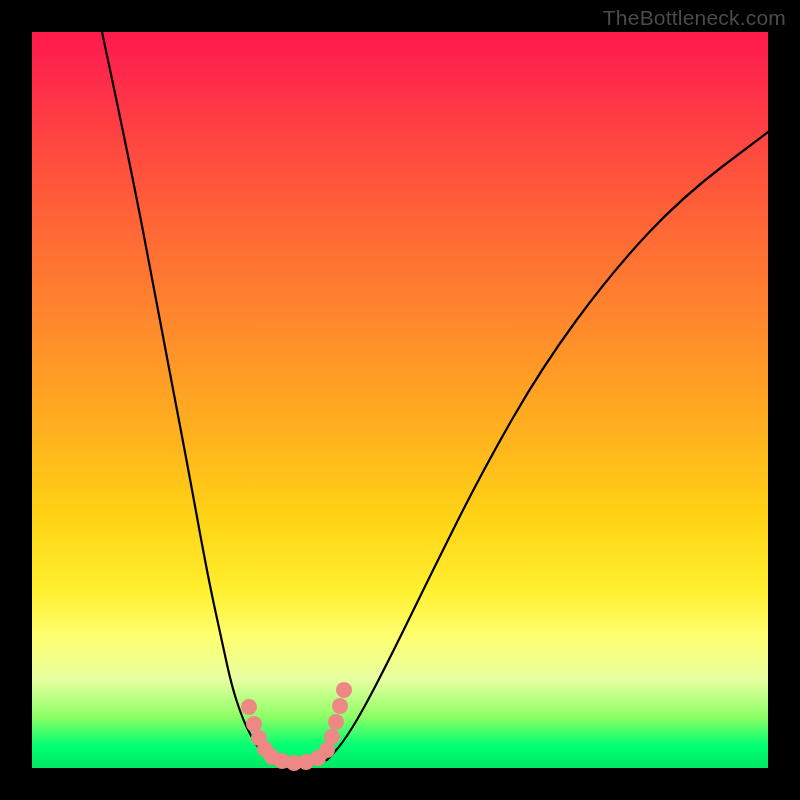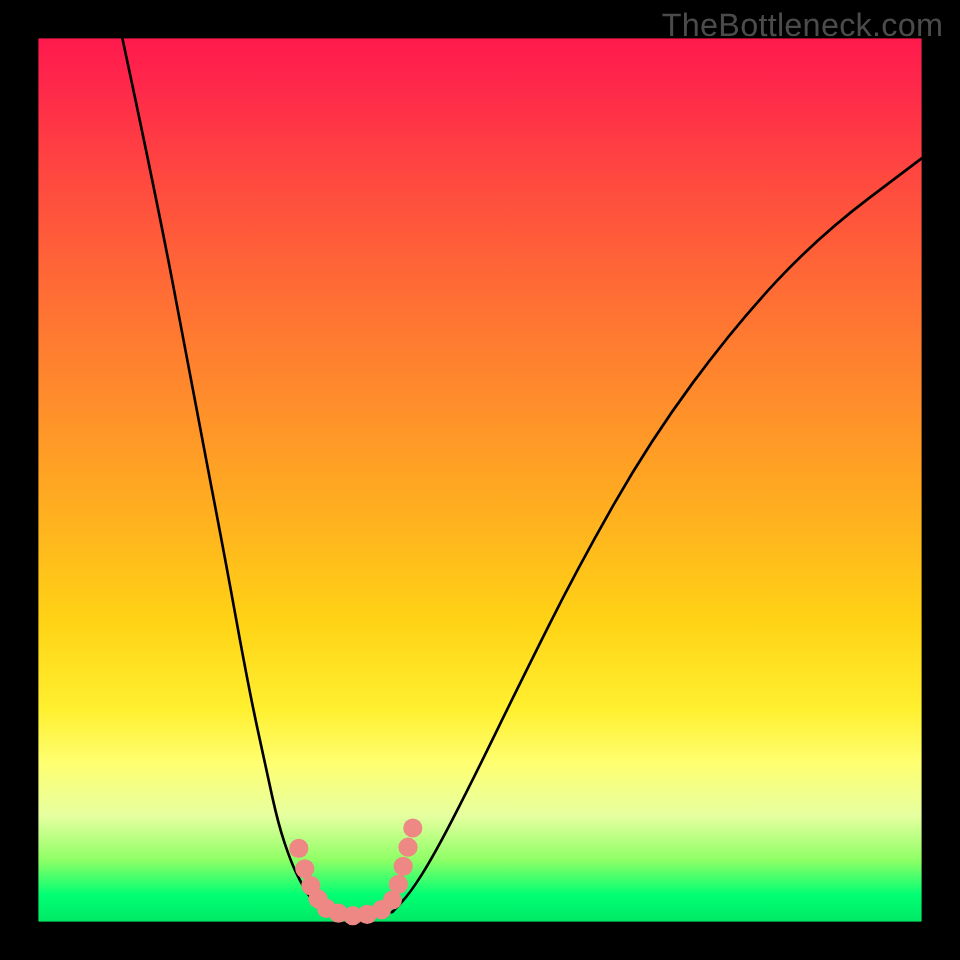--- a/index.html
+++ b/index.html
@@ -41,21 +41,21 @@
       #8fff66 93%,
       #00ff73 97%,
       #00e865 100%
     );
   }
   .watermark {
     position: absolute;
     top: 6px;
     right: 14px;
     color: #4b4b4b;
-    font-size: 27px;
+    font-size: 21px;
     letter-spacing: 0.2px;
     font-weight: 400;
     user-select: none;
   }
   svg.curve {
     position: absolute;
     left: 0;
     top: 0;
     width: 736px;
     height: 736px;

